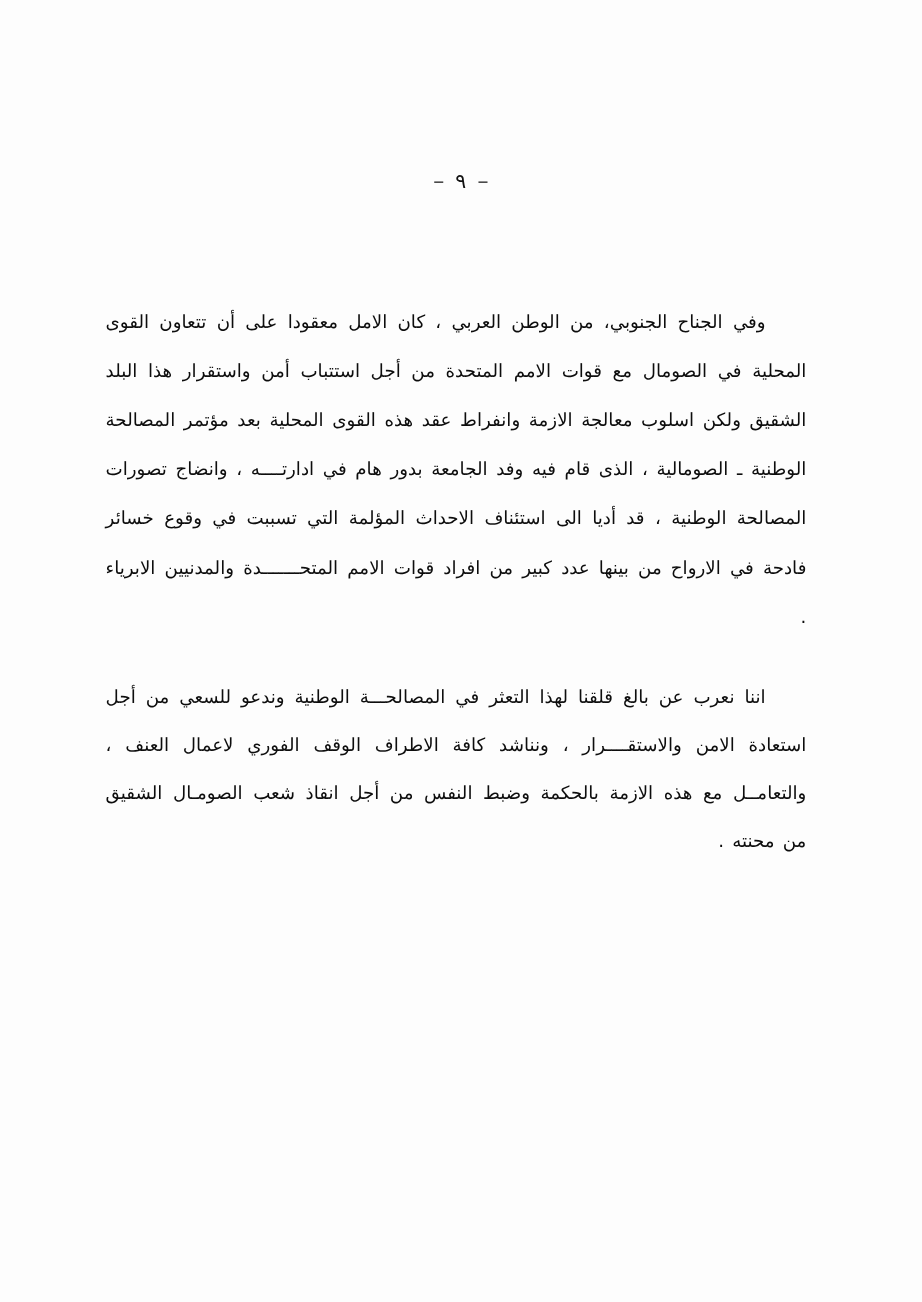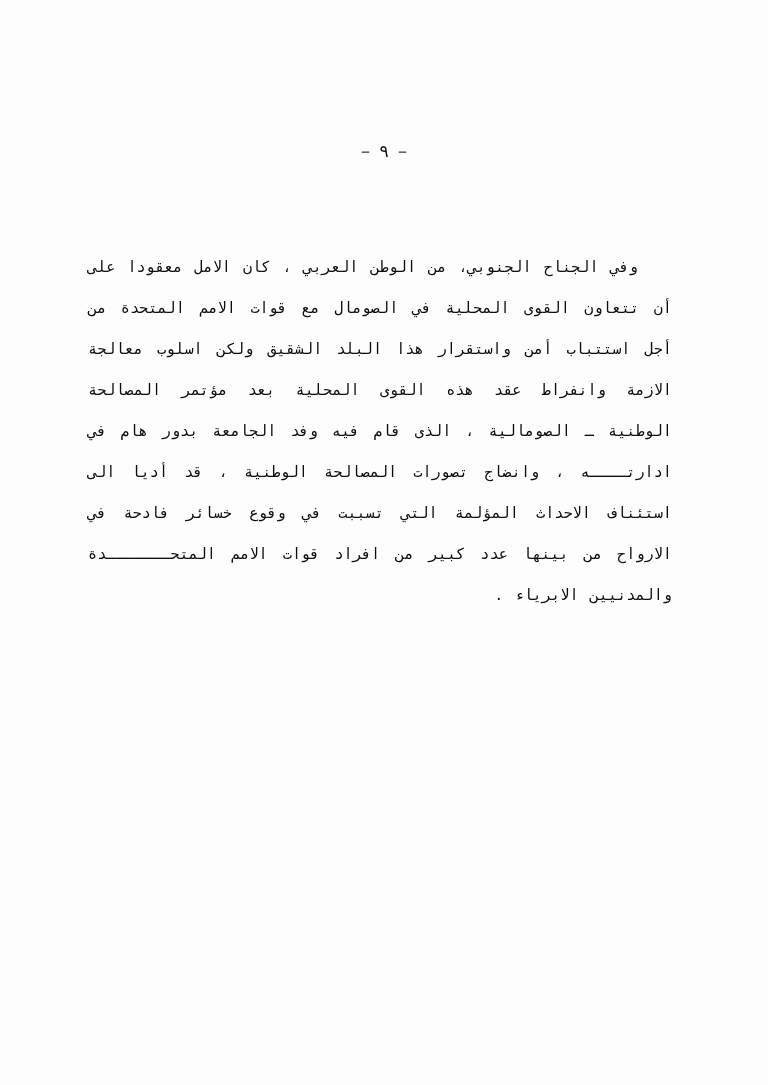--- a/index.html
+++ b/index.html
@@ -48,29 +48,30 @@
     text-align: justify;
     text-justify: inter-word;
     color: #0d0d0d;
   }
   .para:last-child {
     margin-bottom: 0;
   }
   .para.indent {
     text-indent: 34px;
   }
-  .para-1 { line-height: 41px; font-family: Liberation Mono, monospace; }
+  .para-1 { line-height: 41px; }
   .para-2 { line-height: 40px; }
 </style>
 </head>
 <body>
 
 <div class="page">
 
   <div class="page-number">－  ٩  －</div>
 
   <div class="content">
 
     <p class="para para-1 indent">وفي الجناح الجنوبي،  من الوطن العربي ،  كان الامل معقودا على أن تتعاون القوى المحلية في الصومال مع قوات الامم المتحدة من أجل استتباب أمن واستقرار هذا البلد الشقيق  ولكن اسلوب معالجة الازمة وانفراط عقد هذه القوى المحلية بعد مؤتمر المصالحة الوطنية ـ الصومالية ،  الذى قام فيه وفد الجامعة بدور هام في ادارتــــه ،  وانضاج تصورات المصالحة الوطنية ، قد أديا الى استئناف الاحداث المؤلمة التي تسببت في وقوع خسائر فادحة في الارواح من بينها عدد كبير من افراد قوات الامم المتحـــــــدة والمدنيين الابرياء .</p>
 
+    <p class="para para-2 indent">اننا نعرب عن بالغ قلقنا لهذا التعثر في المصالحـــة الوطنية  وندعو للسعي من أجل استعادة الامن والاستقــــرار ، ونناشد كافة الاطراف الوقف الفوري لاعمال العنف ،  والتعامــل مع هذه الازمة بالحكمة وضبط النفس من أجل انقاذ شعب الصومـال الشقيق من محنته .</p>
 
   </div>
 </div>
 
 </body></html>

